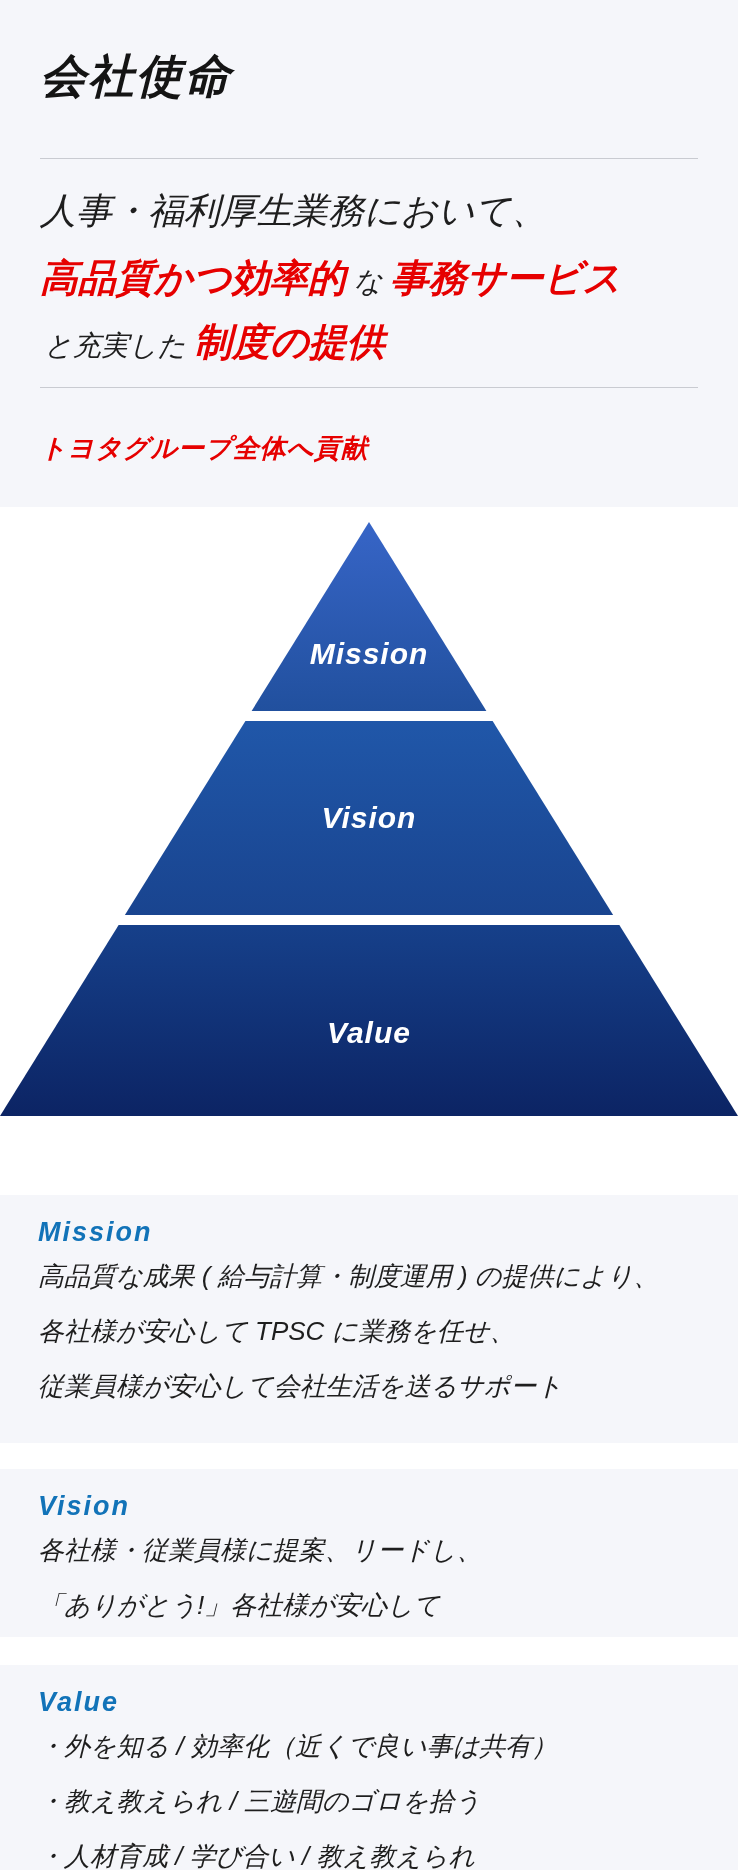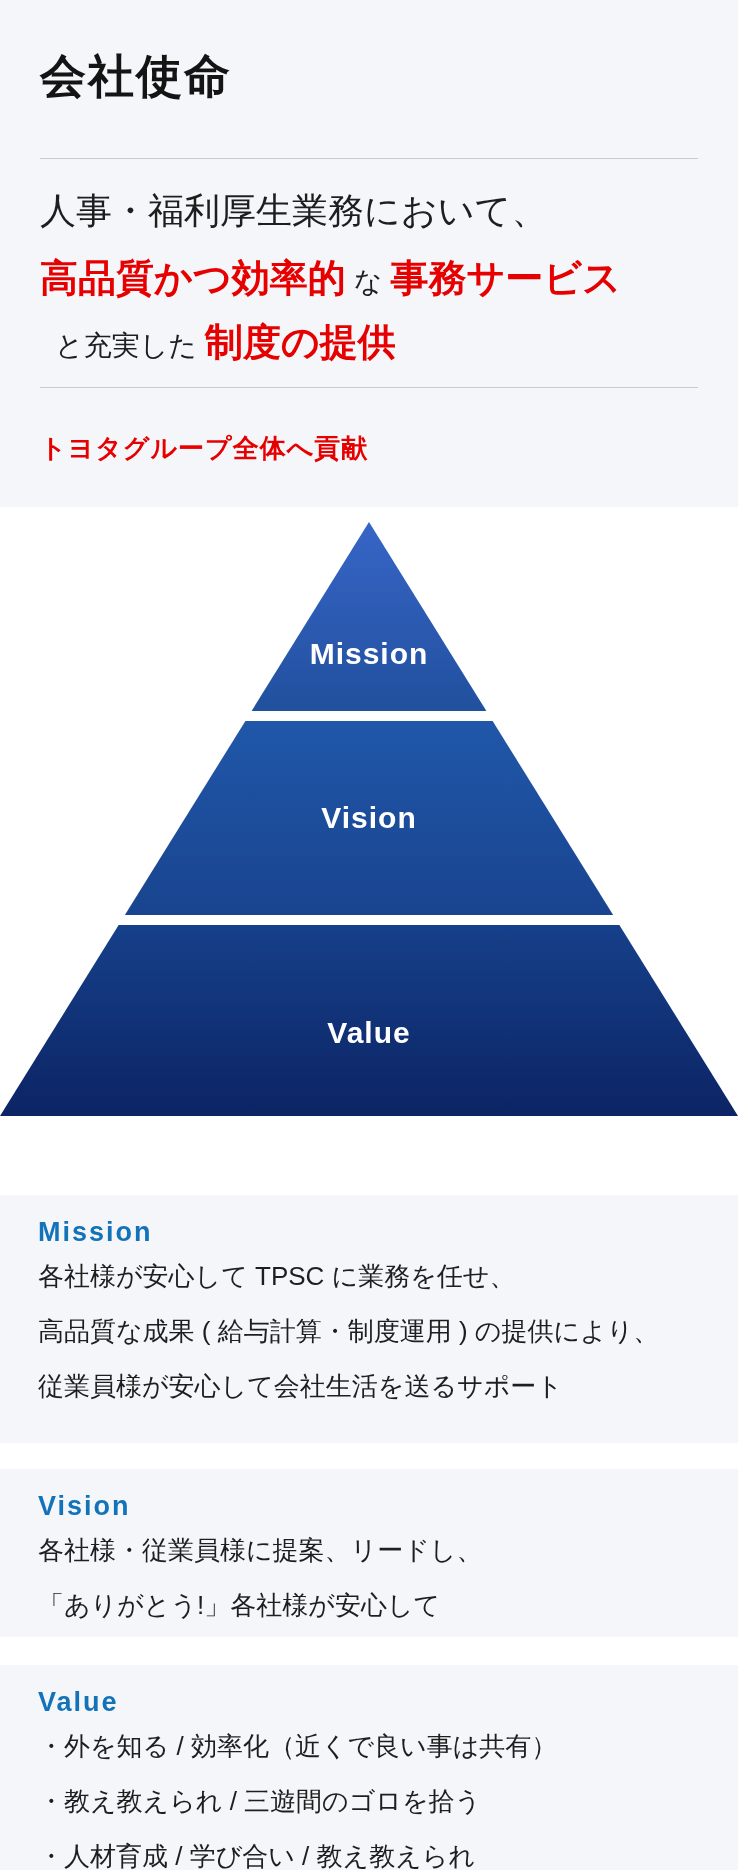--- a/index.html
+++ b/index.html
@@ -3,21 +3,21 @@
 <meta charset="utf-8">
 <style>
   html,body{margin:0;padding:0;}
   body{
     width:738px;
     background:#ffffff;
     font-family:"Liberation Sans","DejaVu Sans",sans-serif;
     color:#1e1e1e;
     -webkit-font-smoothing:antialiased;
   }
-  .page{width:738px;height:1870px;overflow:hidden;}
+  .page{width:738px;height:1870px;overflow:hidden;font-style:italic;}
 
   
   .intro{
     box-sizing:border-box;
     height:507px;
     background:#f5f6fa;
     padding:42px 40px 0 40px;
   }
   .intro h1{
     margin:0;
@@ -112,43 +112,43 @@
 </head>
 <body>
 
 <div class="page">
 
   <section class="intro">
     <h1>会社使命</h1>
     <hr class="divider">
     <p class="l1">人事・福利厚生業務において、</p>
     <p class="l2"><span class="em-red">高品質かつ効率的</span><span class="plain-sm">な</span><span class="em-red">事務サービス</span></p>
-    <p class="l3"><span class="plain-sm" style="margin-left:15px;">と充実した</span><span class="em-red">制度の提供</span></p>
+    <p class="l3"><span class="plain-sm" style="margin-left:4px;">と充実した</span><span class="em-red">制度の提供</span></p>
     <hr class="divider second">
     <p class="slogan">トヨタグループ全体へ貢献</p>
   </section>
 
   <section class="pyramid-wrap">
     <div class="pyramid">
       <div class="band band-0" style="background: linear-gradient(rgb(55, 101, 199), rgb(33, 80, 158));">
         <span class="lvl-label">Mission</span>
       </div>
       <div class="band band-1" style="background: linear-gradient(rgb(32, 87, 169), rgb(25, 68, 143));">
         <span class="lvl-label">Vision</span>
       </div>
       <div class="band band-2" style="background: linear-gradient(rgb(22, 64, 138), rgb(12, 36, 100));">
         <span class="lvl-label">Value</span>
       </div>
     </div>
   </section>
 
   <section class="card mission">
     <h2>Mission</h2>
+    <p>高品質な成果 ( 給与計算・制度運用 ) の提供により、</p>
     <p>各社様が安心して TPSC に業務を任せ、</p>
-    <p>高品質な成果 ( 給与計算・制度運用 ) の提供により、</p>
     <p>従業員様が安心して会社生活を送るサポート</p>
   </section>
 
   <section class="card vision">
     <h2>Vision</h2>
     <p>各社様・従業員様に提案、リードし、</p>
     <p>「ありがとう!」各社様が安心して</p>
   </section>
 
   <section class="card value">

